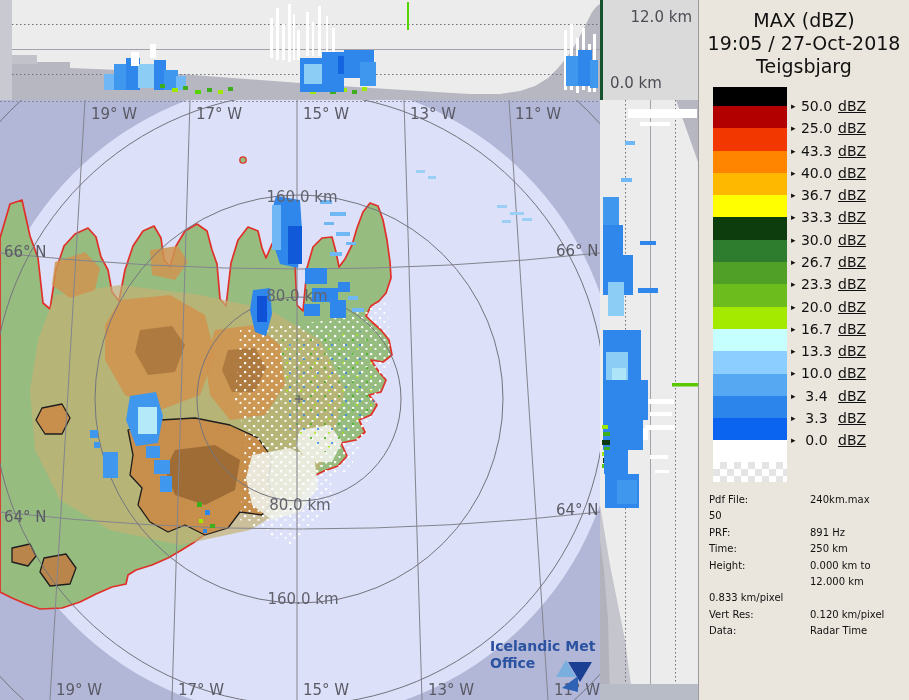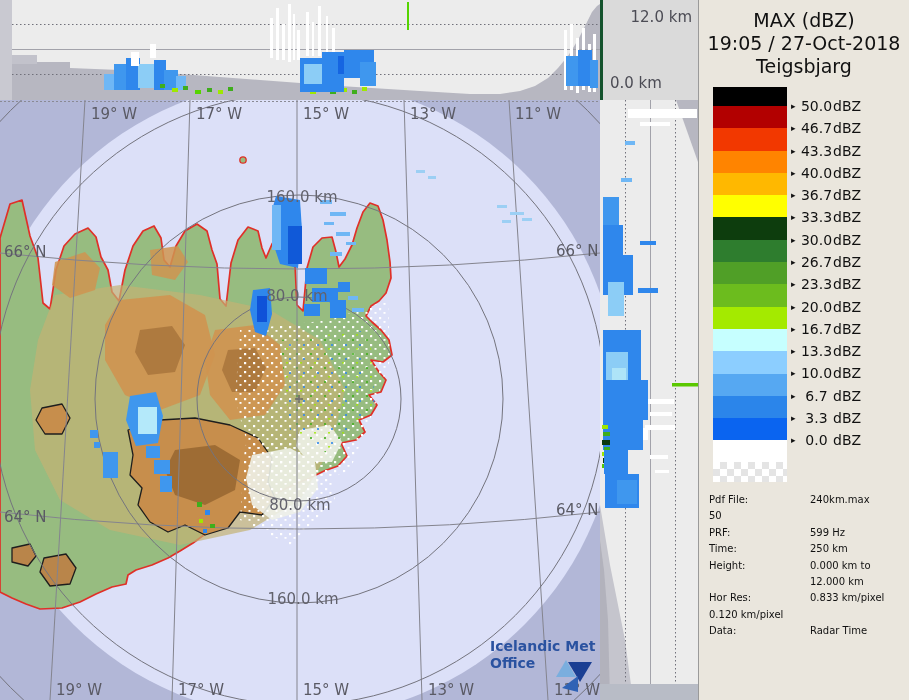--- a/index.html
+++ b/index.html
@@ -18,21 +18,21 @@
   .lg-top{height:19px;}
   .lg-band{height:22.3px;}
   .lg-white{height:22px;background:#fff;}
   .lg-checker{height:20px;width:74px;
     background-image:linear-gradient(45deg,#e4e4e4 25%,transparent 25%,transparent 75%,#e4e4e4 75%),
                      linear-gradient(45deg,#e4e4e4 25%,#ffffff 25%,#ffffff 75%,#e4e4e4 75%);
     background-size:14px 14px;background-position:0 0,7px 7px;}
   .lg-label{position:absolute;left:78px;display:flex;align-items:center;font-size:14px;height:16px;}
   .lg-arrow{font-size:9px;width:9px;color:#111;}
   .lg-val{width:33px;text-align:center;}
-  .lg-unit{}
+  .lg-unit{margin-left:5px;text-decoration:underline;}
   .meta{margin:7px 0 0 10px;font-size:10px;line-height:16.4px;}
   .meta-row{display:grid;grid-template-columns:101px auto;}
   .maplabel{font-size:15px;fill:#5a5a64;}
   .ringlabel{font-size:15px;fill:#62626c;}
 </style>
 </head>
 <body>
 
 <div class="app">
 
@@ -145,21 +145,21 @@
         <div class="lg-band lg-white" style="background: rgb(255, 255, 255);"></div>
         <div class="lg-checker"></div>
       </div>
       <div class="lg-label" style="top:11px">
           <span class="lg-arrow">▸</span>
           <span class="lg-val">50.0</span>
           <span class="lg-unit">dBZ</span>
         </div>
       <div class="lg-label" style="top:33px">
           <span class="lg-arrow">▸</span>
-          <span class="lg-val">46.7</span>
+          <span class="lg-val">25.0</span>
           <span class="lg-unit">dBZ</span>
         </div>
       <div class="lg-label" style="top:56px">
           <span class="lg-arrow">▸</span>
           <span class="lg-val">43.3</span>
           <span class="lg-unit">dBZ</span>
         </div>
       <div class="lg-label" style="top:78px">
           <span class="lg-arrow">▸</span>
           <span class="lg-val">40.0</span>
@@ -205,21 +205,21 @@
           <span class="lg-val">13.3</span>
           <span class="lg-unit">dBZ</span>
         </div>
       <div class="lg-label" style="top:278px">
           <span class="lg-arrow">▸</span>
           <span class="lg-val">10.0</span>
           <span class="lg-unit">dBZ</span>
         </div>
       <div class="lg-label" style="top:301px">
           <span class="lg-arrow">▸</span>
-          <span class="lg-val">6.7</span>
+          <span class="lg-val">3.4</span>
           <span class="lg-unit">dBZ</span>
         </div>
       <div class="lg-label" style="top:323px">
           <span class="lg-arrow">▸</span>
           <span class="lg-val">3.3</span>
           <span class="lg-unit">dBZ</span>
         </div>
       <div class="lg-label" style="top:345px">
           <span class="lg-arrow">▸</span>
           <span class="lg-val">0.0</span>
@@ -230,39 +230,39 @@
     <div class="meta">
       <div class="meta-row">
           <span>Pdf File:</span>
           <span>240km.max</span>
         </div>
       <div class="meta-row">
           <span>50</span>
         </div>
       <div class="meta-row">
           <span>PRF:</span>
-          <span>599 Hz</span>
+          <span>891 Hz</span>
         </div>
       <div class="meta-row">
           <span>Time:</span>
           <span>250 km</span>
         </div>
       <div class="meta-row">
           <span>Height:</span>
           <span>0.000 km to</span>
         </div>
       <div class="meta-row">
           <span></span>
           <span>12.000 km</span>
         </div>
       <div class="meta-row">
-          <span>Hor Res:</span>
           <span>0.833 km/pixel</span>
         </div>
       <div class="meta-row">
+          <span>Vert Res:</span>
           <span>0.120 km/pixel</span>
         </div>
       <div class="meta-row">
           <span>Data:</span>
           <span>Radar Time</span>
         </div>
 
     </div>
   </aside>
 

